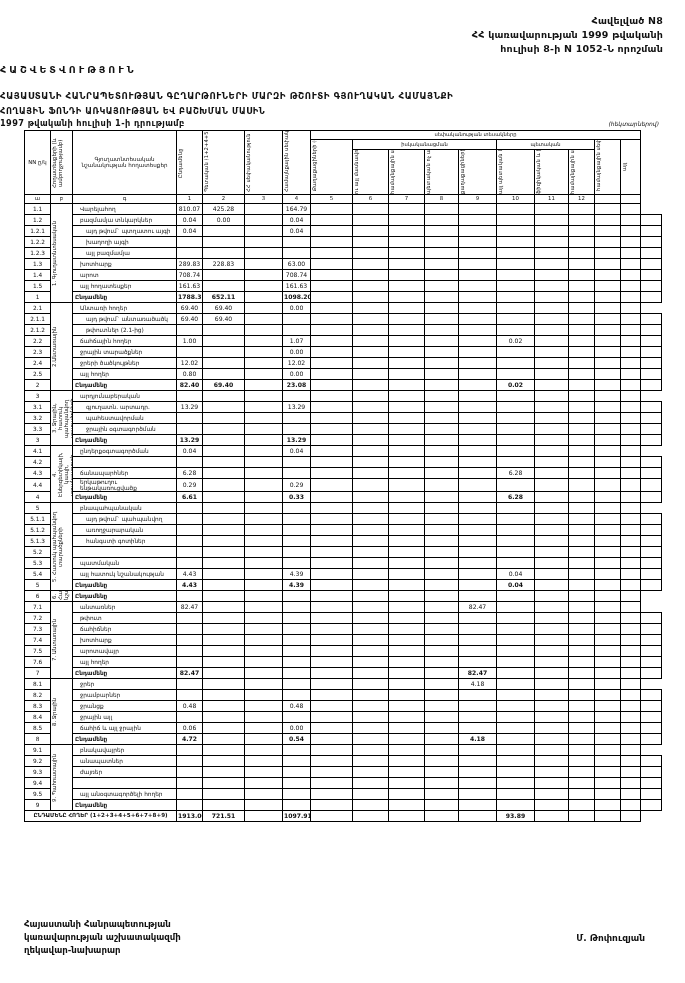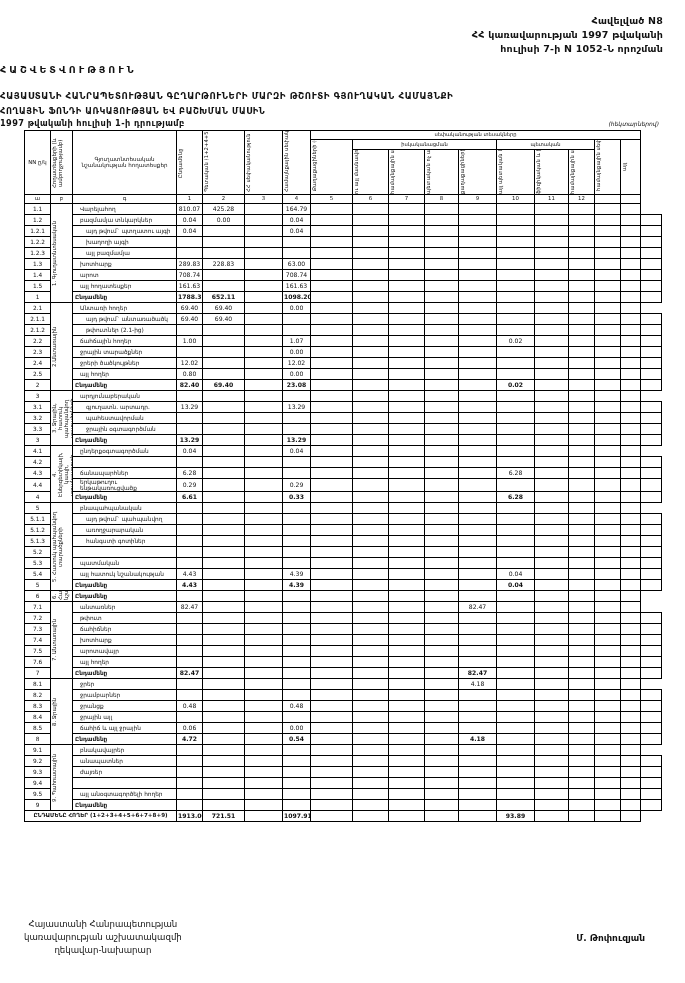--- a/index.html
+++ b/index.html
@@ -60,37 +60,36 @@
   .hdrow td{text-align:center;font-size:5.4px;}
   .grp{font-size:5.4px;text-align:center;}
   .idx{text-align:center;font-size:5.8px;}
   .nm{font-size:5.8px;padding-left:2px;}
   .ind1{padding-left:7px;}
   .ind2{padding-left:13px;}
   .rowh{height:11px;}
   .colnum td{font-size:5.4px;text-align:center;height:8px;}
   
   .foot{
-    position:absolute;left:24px;bottom:26px;font-size:8.6px;font-weight:normal;
+    position:absolute;left:24px;bottom:26px;font-size:8.6px;font-weight:bold;
     line-height:1.5;
-    text-align:center;
   }
   .sign{
     position:absolute;right:40px;bottom:40px;font-size:9px;font-weight:bold;
   }
 </style>
 </head>
 <body>
 
 <div class="page">
 
   <div class="hdr">
     <div>Հավելված N8</div>
-    <div>ՀՀ կառավարության 1997 թվականի</div>
-    <div>հուլիսի 7-ի N 1052-Ն որոշման</div>
+    <div>ՀՀ կառավարության 1999 թվականի</div>
+    <div>հուլիսի 8-ի N 1052-Ն որոշման</div>
   </div>
 
   <div class="title-block">
     <div class="t-main">ՀԱՇՎԵՏՎՈՒԹՅՈՒՆ</div>
     <div class="t-sub1">ՀԱՅԱՍՏԱՆԻ ՀԱՆՐԱՊԵՏՈՒԹՅԱՆ ԳԸՂԱՐԹՈՒՆԵՐԻ ՄԱՐԶԻ ԹՇՈՒՏԻ  ԳՅՈՒՂԱԿԱՆ ՀԱՄԱՅՆՔԻ</div>
     <div class="t-sub2">ՀՈՂԱՅԻՆ ՖՈՆԴԻ ԱՌԿԱՅՈՒԹՅԱՆ ԵՎ ԲԱՇԽՄԱՆ ՄԱՍԻՆ</div>
     <div class="t-sub3">1997 թվականի հուլիսի 1-ի դրությամբ</div>
   </div>
 
   <div class="unit">(հեկտարներով)</div>

